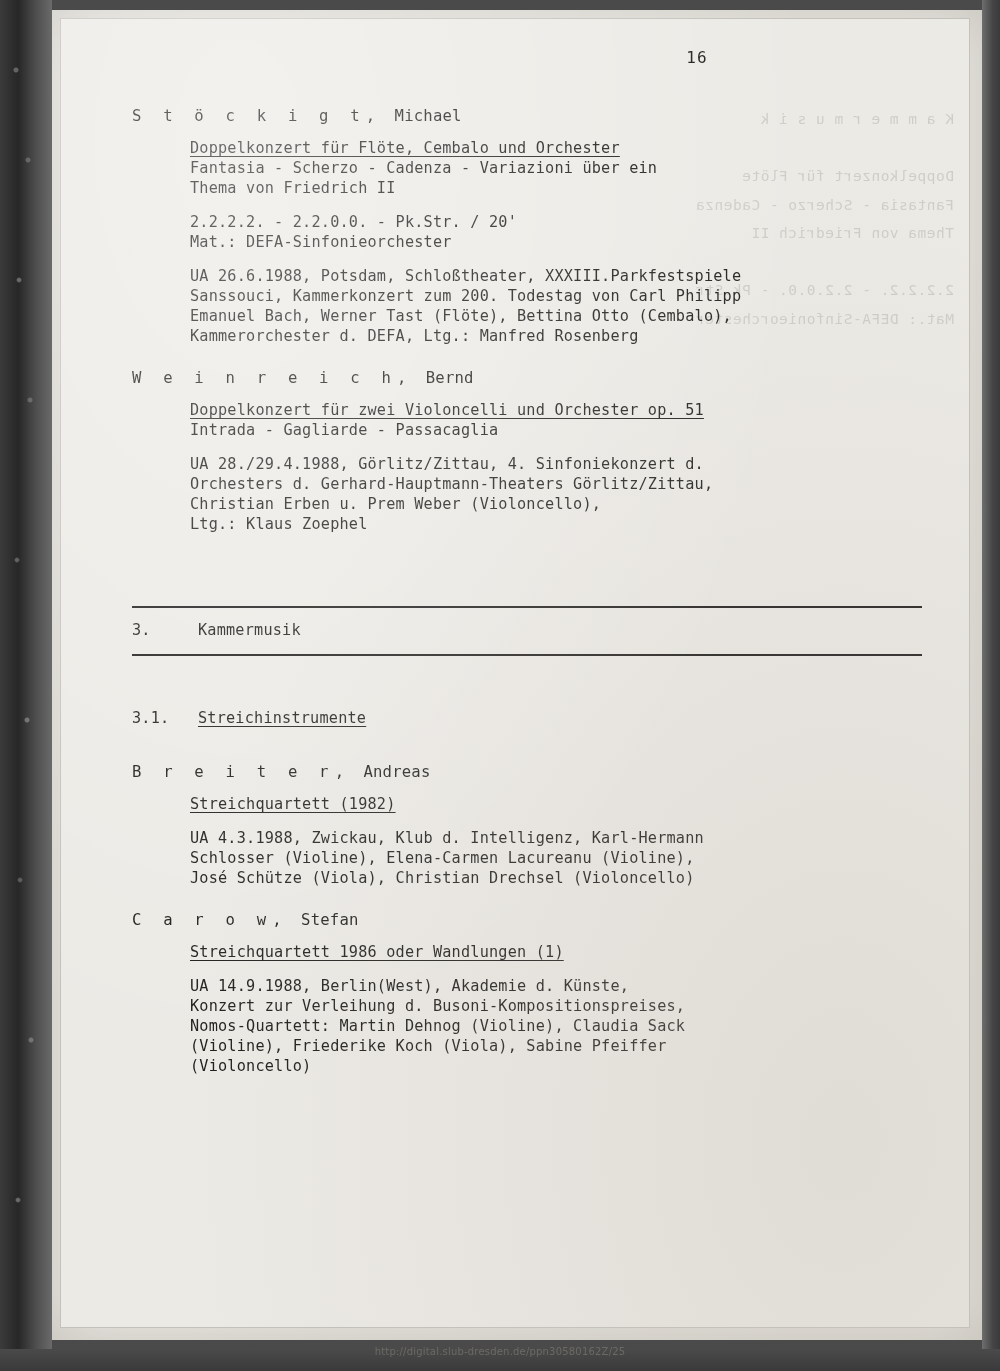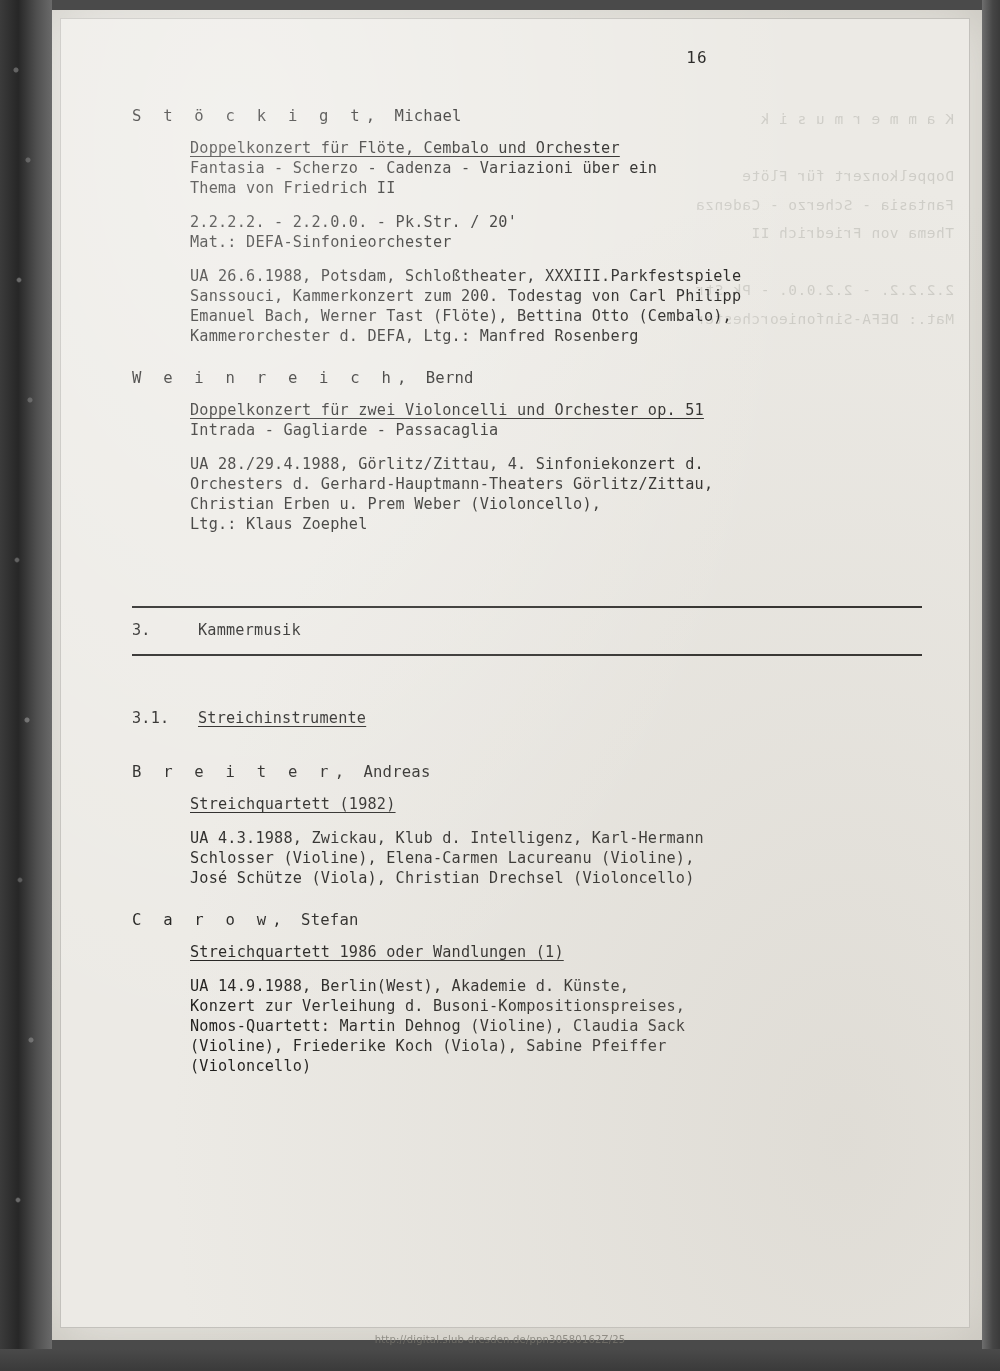--- a/index.html
+++ b/index.html
@@ -165,21 +165,21 @@
   }
   .section-sub .num { width: 66px; }
   .section-sub .lbl {
     text-decoration: underline;
     text-underline-offset: 3px;
   }
 
   .watermark {
     position: absolute;
     left: 0;
-    bottom: 26px;
+    bottom: 14px;
     width: 1000px;
     text-align: center;
     font-family: "DejaVu Sans", sans-serif;
     font-size: 10px;
     color: rgba(120,118,110,.75);
     letter-spacing: .2px;
   }
 </style>
 </head>
 <body>

